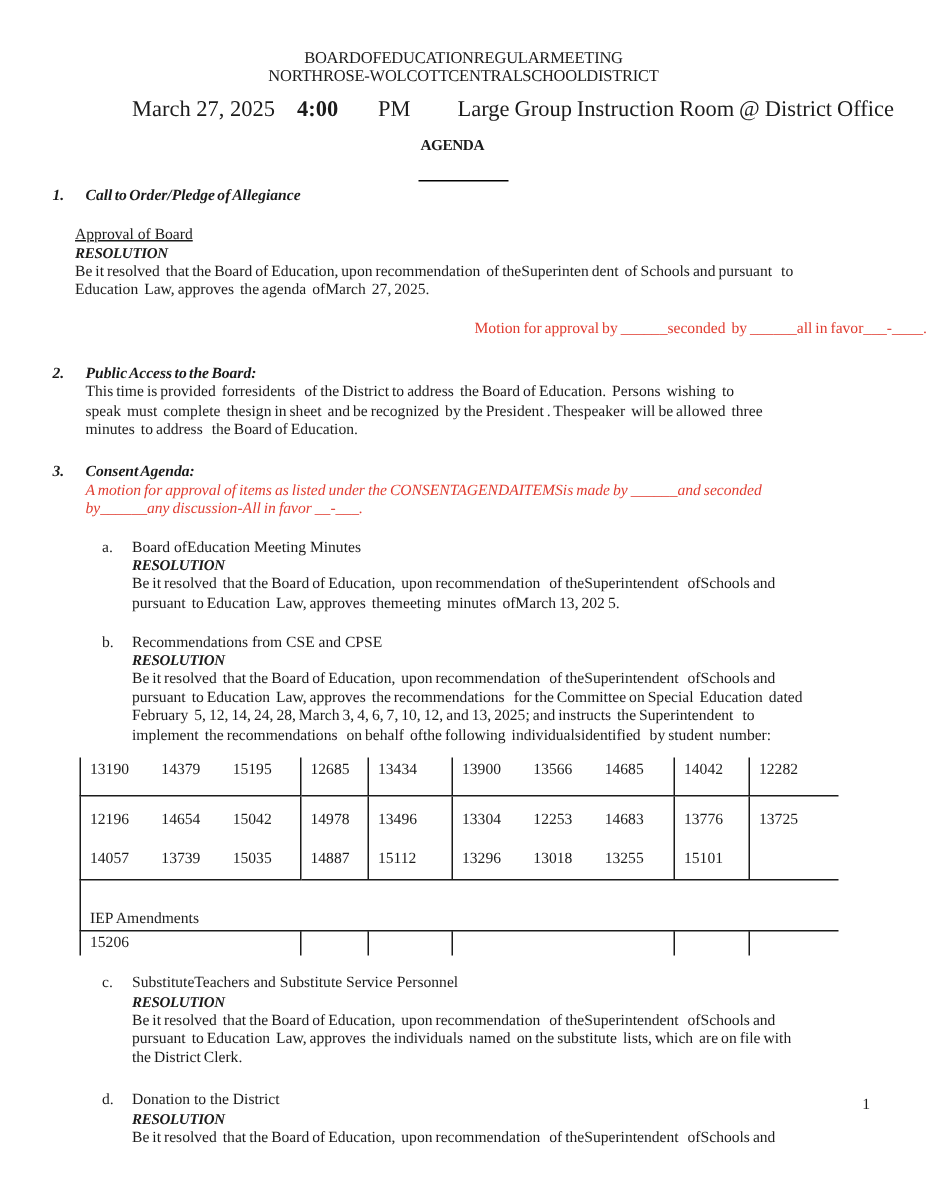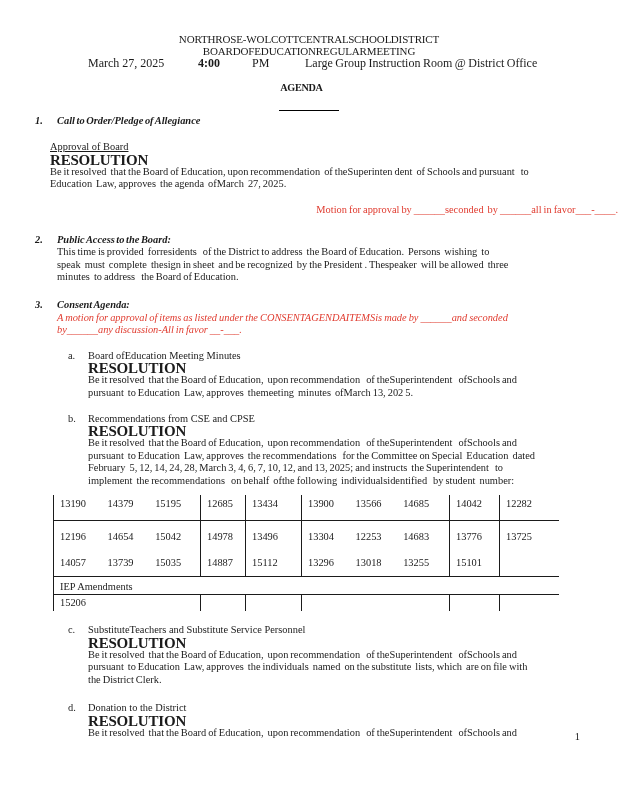--- a/index.html
+++ b/index.html
@@ -7,68 +7,68 @@
   .page {
     position:relative; width:618px; height:800px; overflow:hidden;
     background:#ffffff; color:#1b1b1b;
     font-family:"Liberation Serif","DejaVu Serif",serif;
     font-size:10.4px; line-height:12.6px;
   }
   .doc-title {
     text-align:center; font-size:11px; line-height:12px;
     word-spacing:-2.6px; letter-spacing:-0.15px;
   }
-  .meta-line { position:relative; height:13px; margin-top:0; font-size:12px; }
+  .meta-line { position:relative; height:13px; margin-top:10px; font-size:15px; }
   .meta-date { position:absolute; left:88px; }
   .meta-time { position:absolute; left:198px;font-weight:bold; }
   .meta-ampm { position:absolute; left:252px; }
   .meta-loc  { position:absolute; left:305px; word-spacing:-0.5px; }
   .agenda-wrap { text-align:center; margin-top:12px; }
   .agenda-wrap span {
     font-weight:bold; font-size:10.2px; letter-spacing:-0.3px;
     border-bottom:1px solid #000; padding:0 16px 17px 1px;
   }
   .sec { display:flex; margin-left:35px; padding-right:12px; }
   .sec-num { flex:none; width:22px; font-weight:bold; font-style:italic; }
   .sec-flex { flex:1; min-width:0; }
   .sec-title { font-weight:bold; font-style:italic; word-spacing:-1px; }
   .subitem { display:flex; margin-left:68px; padding-right:12px; }
   .sub-letter { flex:none; width:20px; }
   .para { white-space:pre-wrap; word-spacing:-0.6px; }
-  .res-label { font-weight:bold; font-size:15px; line-height:12px; letter-spacing:-0.2px; }
+  .res-label { font-weight:bold; font-size:10px; line-height:12px; letter-spacing:-0.2px;font-style:italic; }
   .u { text-decoration:underline; }
   .red { color:#e03b2f; }
   .italic { font-style:italic; }
   .approval-block { margin-left:50px; margin-top:14px; padding-right:12px; }
   .motion-line { margin-left:35px; margin-top:13px;text-align:right; }
   .stu-table {
     margin:8px 0 0 53px; border-collapse:collapse; table-layout:fixed;
     width:505px; font-size:10.4px;
   }
   .stu-table td {
     border-left:1px solid #1b1b1b; vertical-align:top;
     padding:3px 0 0 6px; overflow:hidden;margin-top:44px;
   }
   .stu-table tr.r1 td { height:25px; border-bottom:1px solid #1b1b1b; }
   .stu-table tr.r2 td { height:53px; border-bottom:1px solid #1b1b1b; line-height:26px; white-space:pre-line; }
-  .stu-table tr.iep td { height:17px; border-bottom:1px solid #1b1b1b; padding-top:4px; }
+  .stu-table tr.iep td { height:17px; border-bottom:1px solid #1b1b1b; padding-top:20px; }
   .stu-table tr.r3 td { height:17px; padding-top:2px; }
   .stu-table td.wide { word-spacing:19px; }
   .page-num { position:absolute; top:731px; right:38px; font-size:10.4px; }
   .mt13 { margin-top:13px; } .mt15 { margin-top:15px; } .mt16 { margin-top:16px; }
   .mt17 { margin-top:17px; } .mt20 { margin-top:20px; }
 </style>
 </head>
 <body>
 
 <div class="page">
 
   <div style="padding-top:33px;">
+    <div class="doc-title">BOARD OF EDUCATION REGULAR MEETING</div>
     <div class="doc-title">NORTH ROSE-WOLCOTT CENTRAL SCHOOL DISTRICT</div>
-    <div class="doc-title">BOARD OF EDUCATION REGULAR MEETING</div>
     <div class="meta-line">
       <span class="meta-date">March 27, 2025</span>
       <span class="meta-time">4:00</span>
       <span class="meta-ampm">PM</span>
       <span class="meta-loc">Large Group Instruction Room @ District Office</span>
     </div>
     <div class="agenda-wrap">
       <span>AGENDA</span>
     </div>
   </div>

